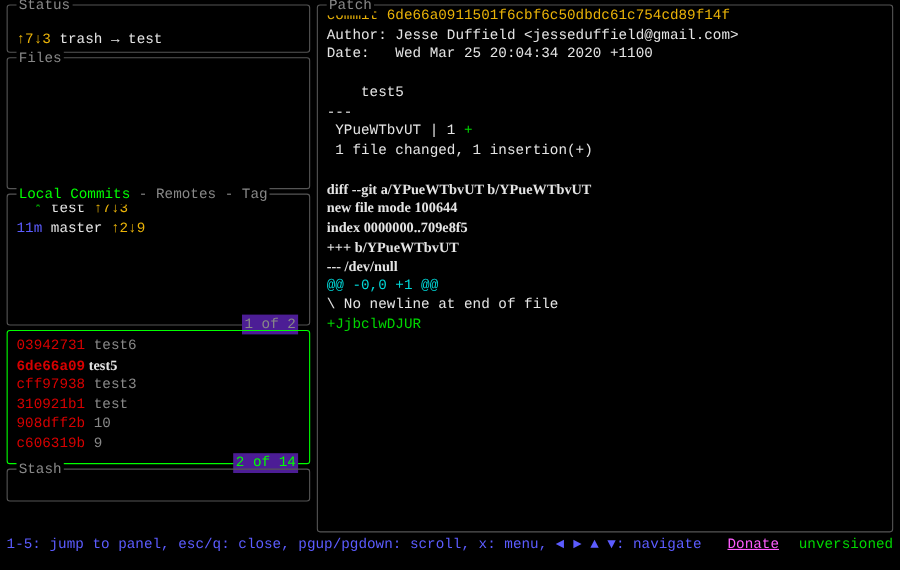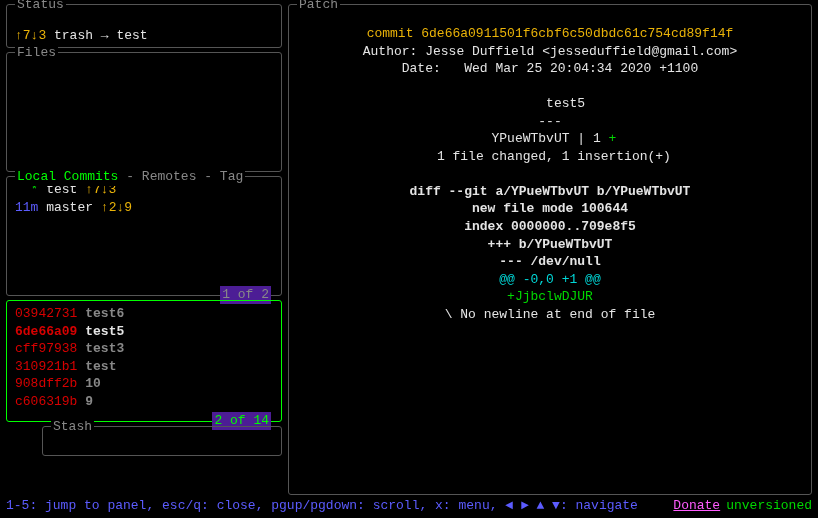--- a/index.html
+++ b/index.html
@@ -62,46 +62,46 @@
     padding: 0 2px;
     color: #0f0;
     font-size: 13px;
   }
   .panel-footer.dim { color: #888; }
   .yellow { color: #eab308; }
   .cyan   { color: #00d7d7; }
   .green  { color: #00d700; }
   .blue   { color: #5c5cff; }
   .white  { color: #e4e4e4; }
-  .grey   { color: #888; font-weight: bold; }
-  .bold   { font-weight: bold; }
+  .grey   { color: #888; }
+  .bold   { font-weight: bold; font-family: Liberation Serif, serif; }
 
   #panel-status { height: 44px; }
   #panel-files  { flex: 0 0 120px; }
   #panel-branches { flex: 0 0 120px; }
   #panel-commits  { flex: 0 0 122px; border-color: #0f0; }
-  #panel-stash    { flex: 0 0 30px; margin-left: 36px; }
-  #panel-patch    { flex: 1; padding: 20px 8px; text-align: center; }
+  #panel-stash    { flex: 0 0 30px; }
+  #panel-patch    { flex: 1; padding: 0 8px; }
 
   .branch-line, .commit-line, .status-line, .patch-line {
     white-space: pre;
   }
   .commit-line.selected { color: #fff; }
   .commit-line.selected .hash { color: #d70000; font-weight: bold; }
   .commit-line .hash { color: #d70000; }
 
   .bottombar {
-    padding: 2px 6px 3px 6px;
+    padding: 2px 6px 14px 6px;
     white-space: nowrap;
     display: flex;
     justify-content: space-between;
     font-size: 13px;
   }
   .bottombar .help { color: #5c5cff; }
-  .bottombar .right-side { display: flex; gap: 6px; }
+  .bottombar .right-side { display: flex; gap: 18px; }
   .bottombar .donate { color: #ff5cff; text-decoration: underline; }
   .bottombar .unver  { color: #00d700; }
 </style>
 </head>
 <body>
 
 <div class="app">
   <div class="main">
     <div class="left">
 
@@ -156,22 +156,22 @@
         <div class="patch-line white">---</div>
         <div class="patch-line"><span class="white"> YPueWTbvUT | 1 </span><span class="green">+</span></div>
         <div class="patch-line white"> 1 file changed, 1 insertion(+)</div>
         <div class="patch-line">&nbsp;</div>
         <div class="patch-line white bold">diff --git a/YPueWTbvUT b/YPueWTbvUT</div>
         <div class="patch-line white bold">new file mode 100644</div>
         <div class="patch-line white bold">index 0000000..709e8f5</div>
         <div class="patch-line white bold">+++ b/YPueWTbvUT</div>
         <div class="patch-line white bold">--- /dev/null</div>
         <div class="patch-line cyan">@@ -0,0 +1 @@</div>
+        <div class="patch-line white">\ No newline at end of file</div>
         <div class="patch-line green">+JjbclwDJUR</div>
-        <div class="patch-line white">\ No newline at end of file</div>
       </div>
     </div>
   </div>
 
   <div class="bottombar">
     <span class="help">1-5: jump to panel, esc/q: close, pgup/pgdown: scroll, x: menu, ◄ ► ▲ ▼: navigate</span>
     <span class="right-side">
       <span class="donate">Donate</span>
       <span class="unver">unversioned</span>
     </span>

